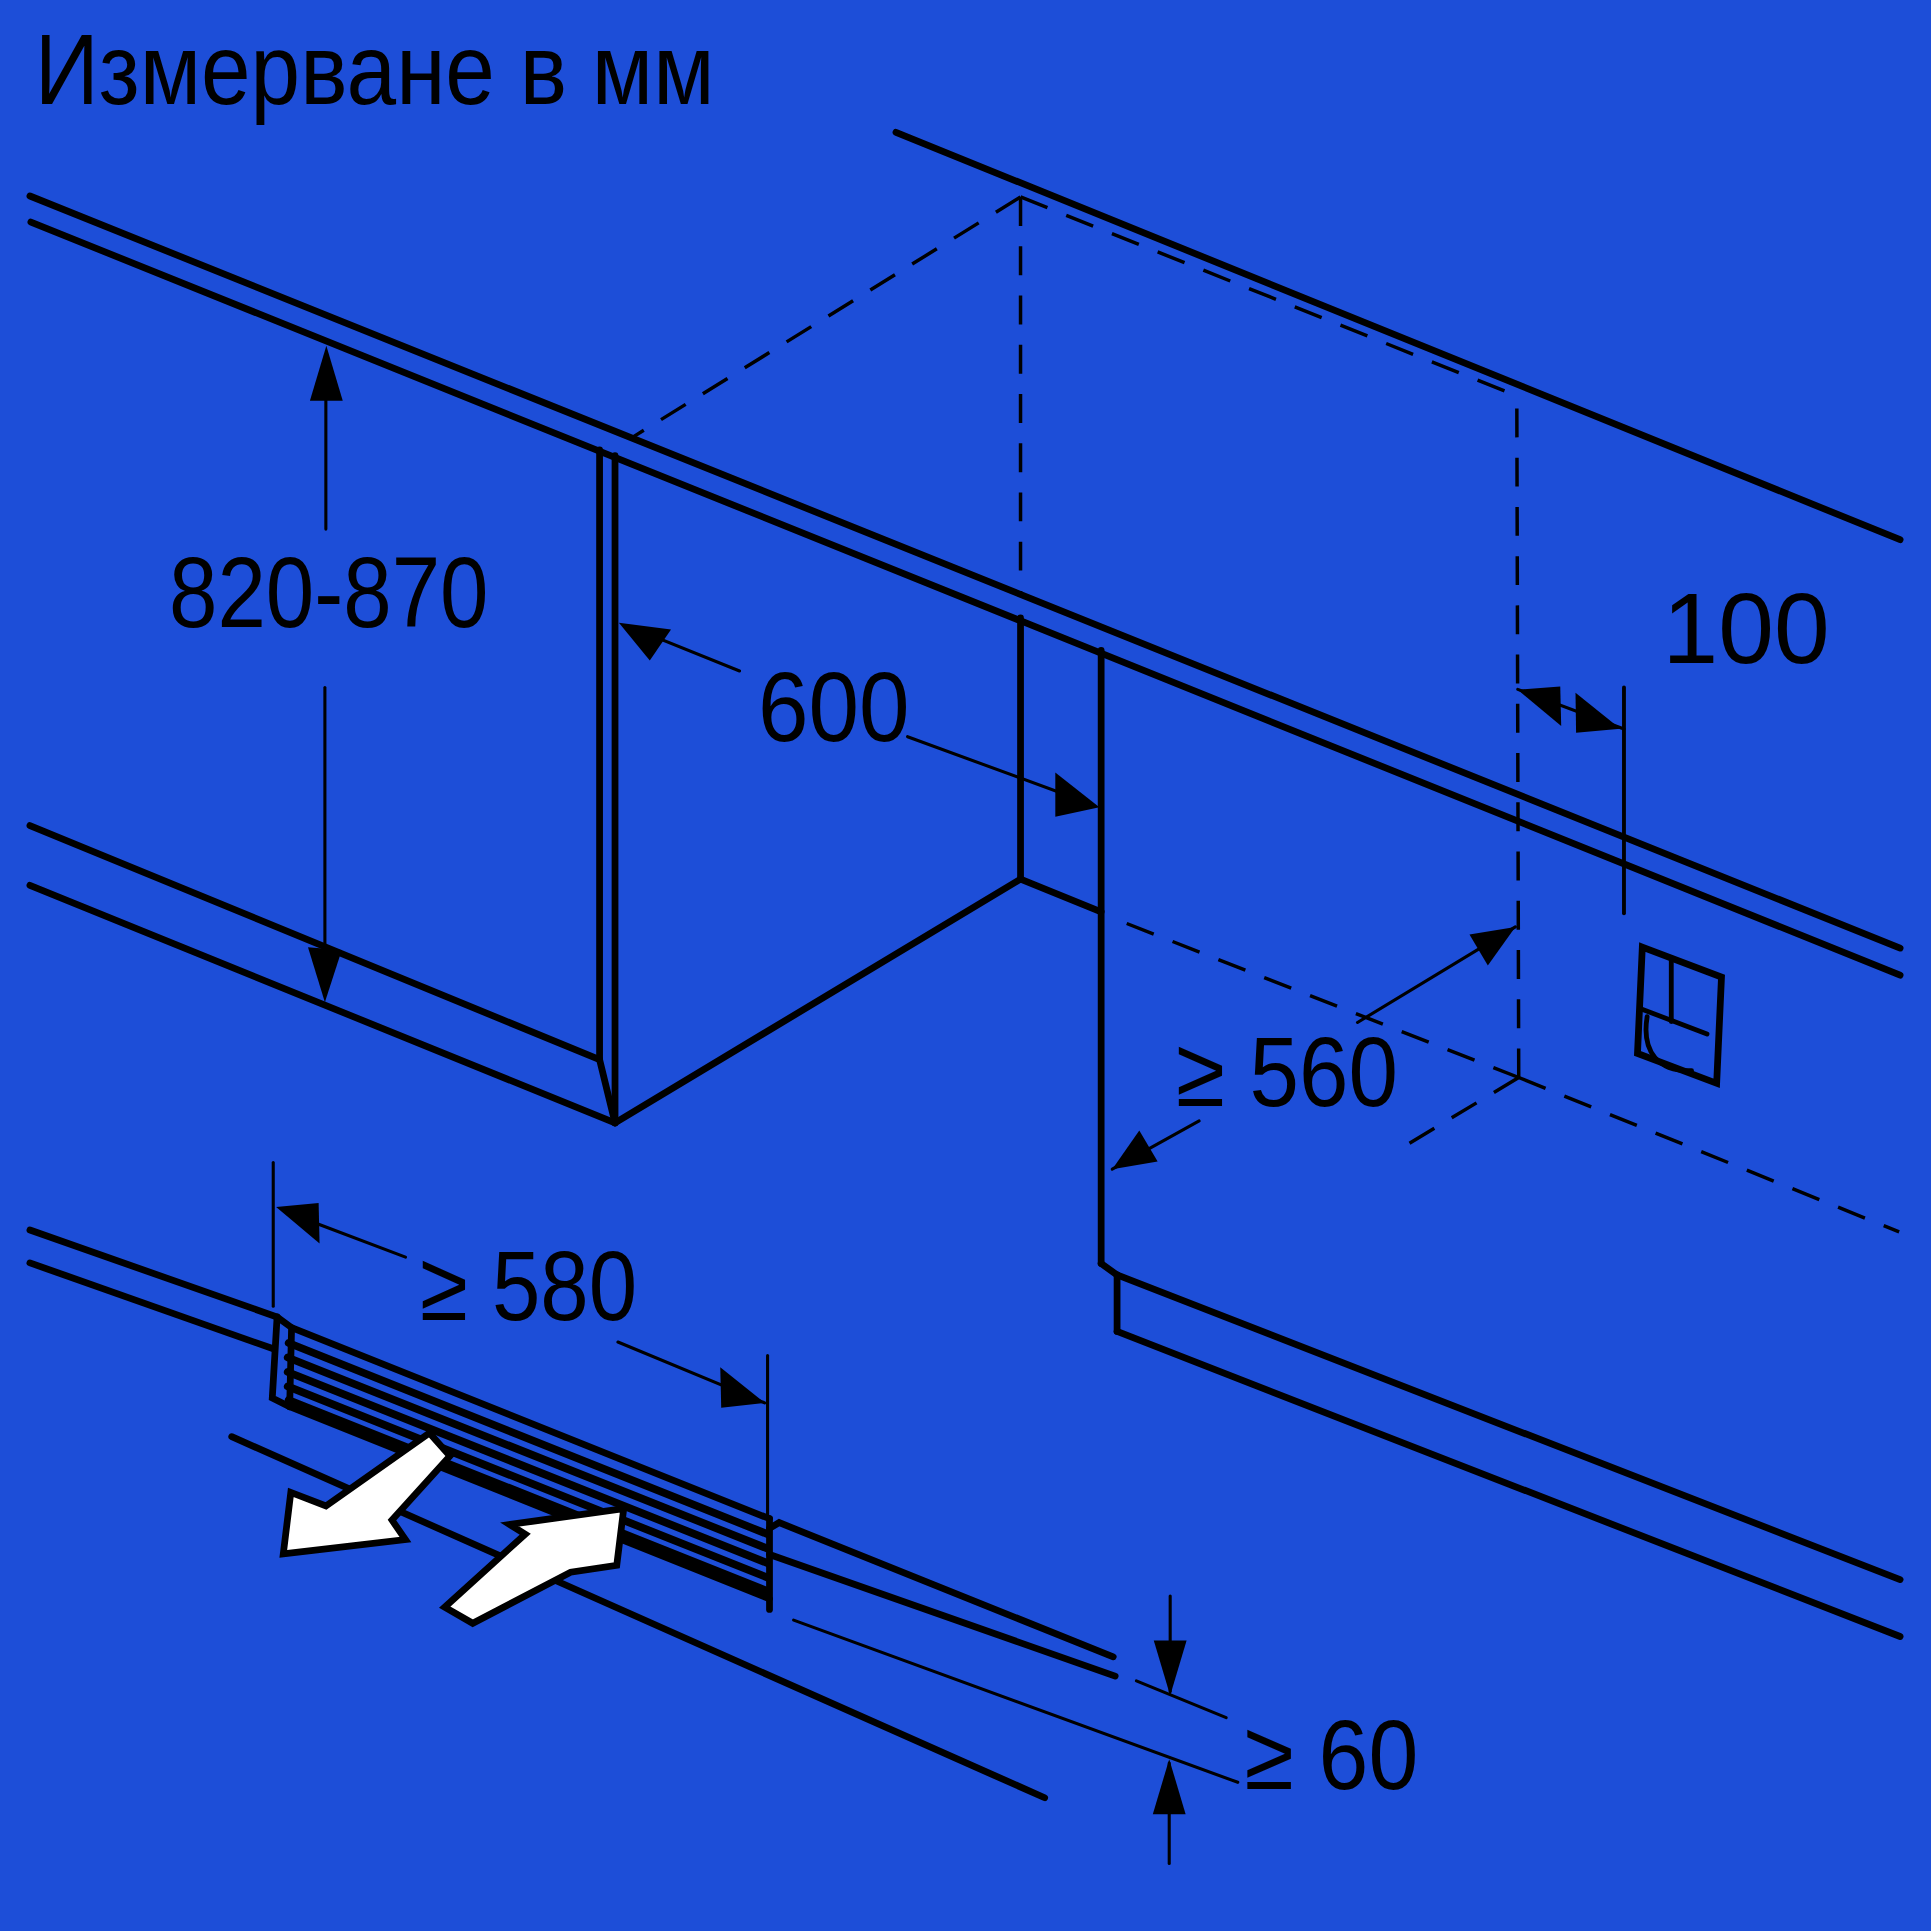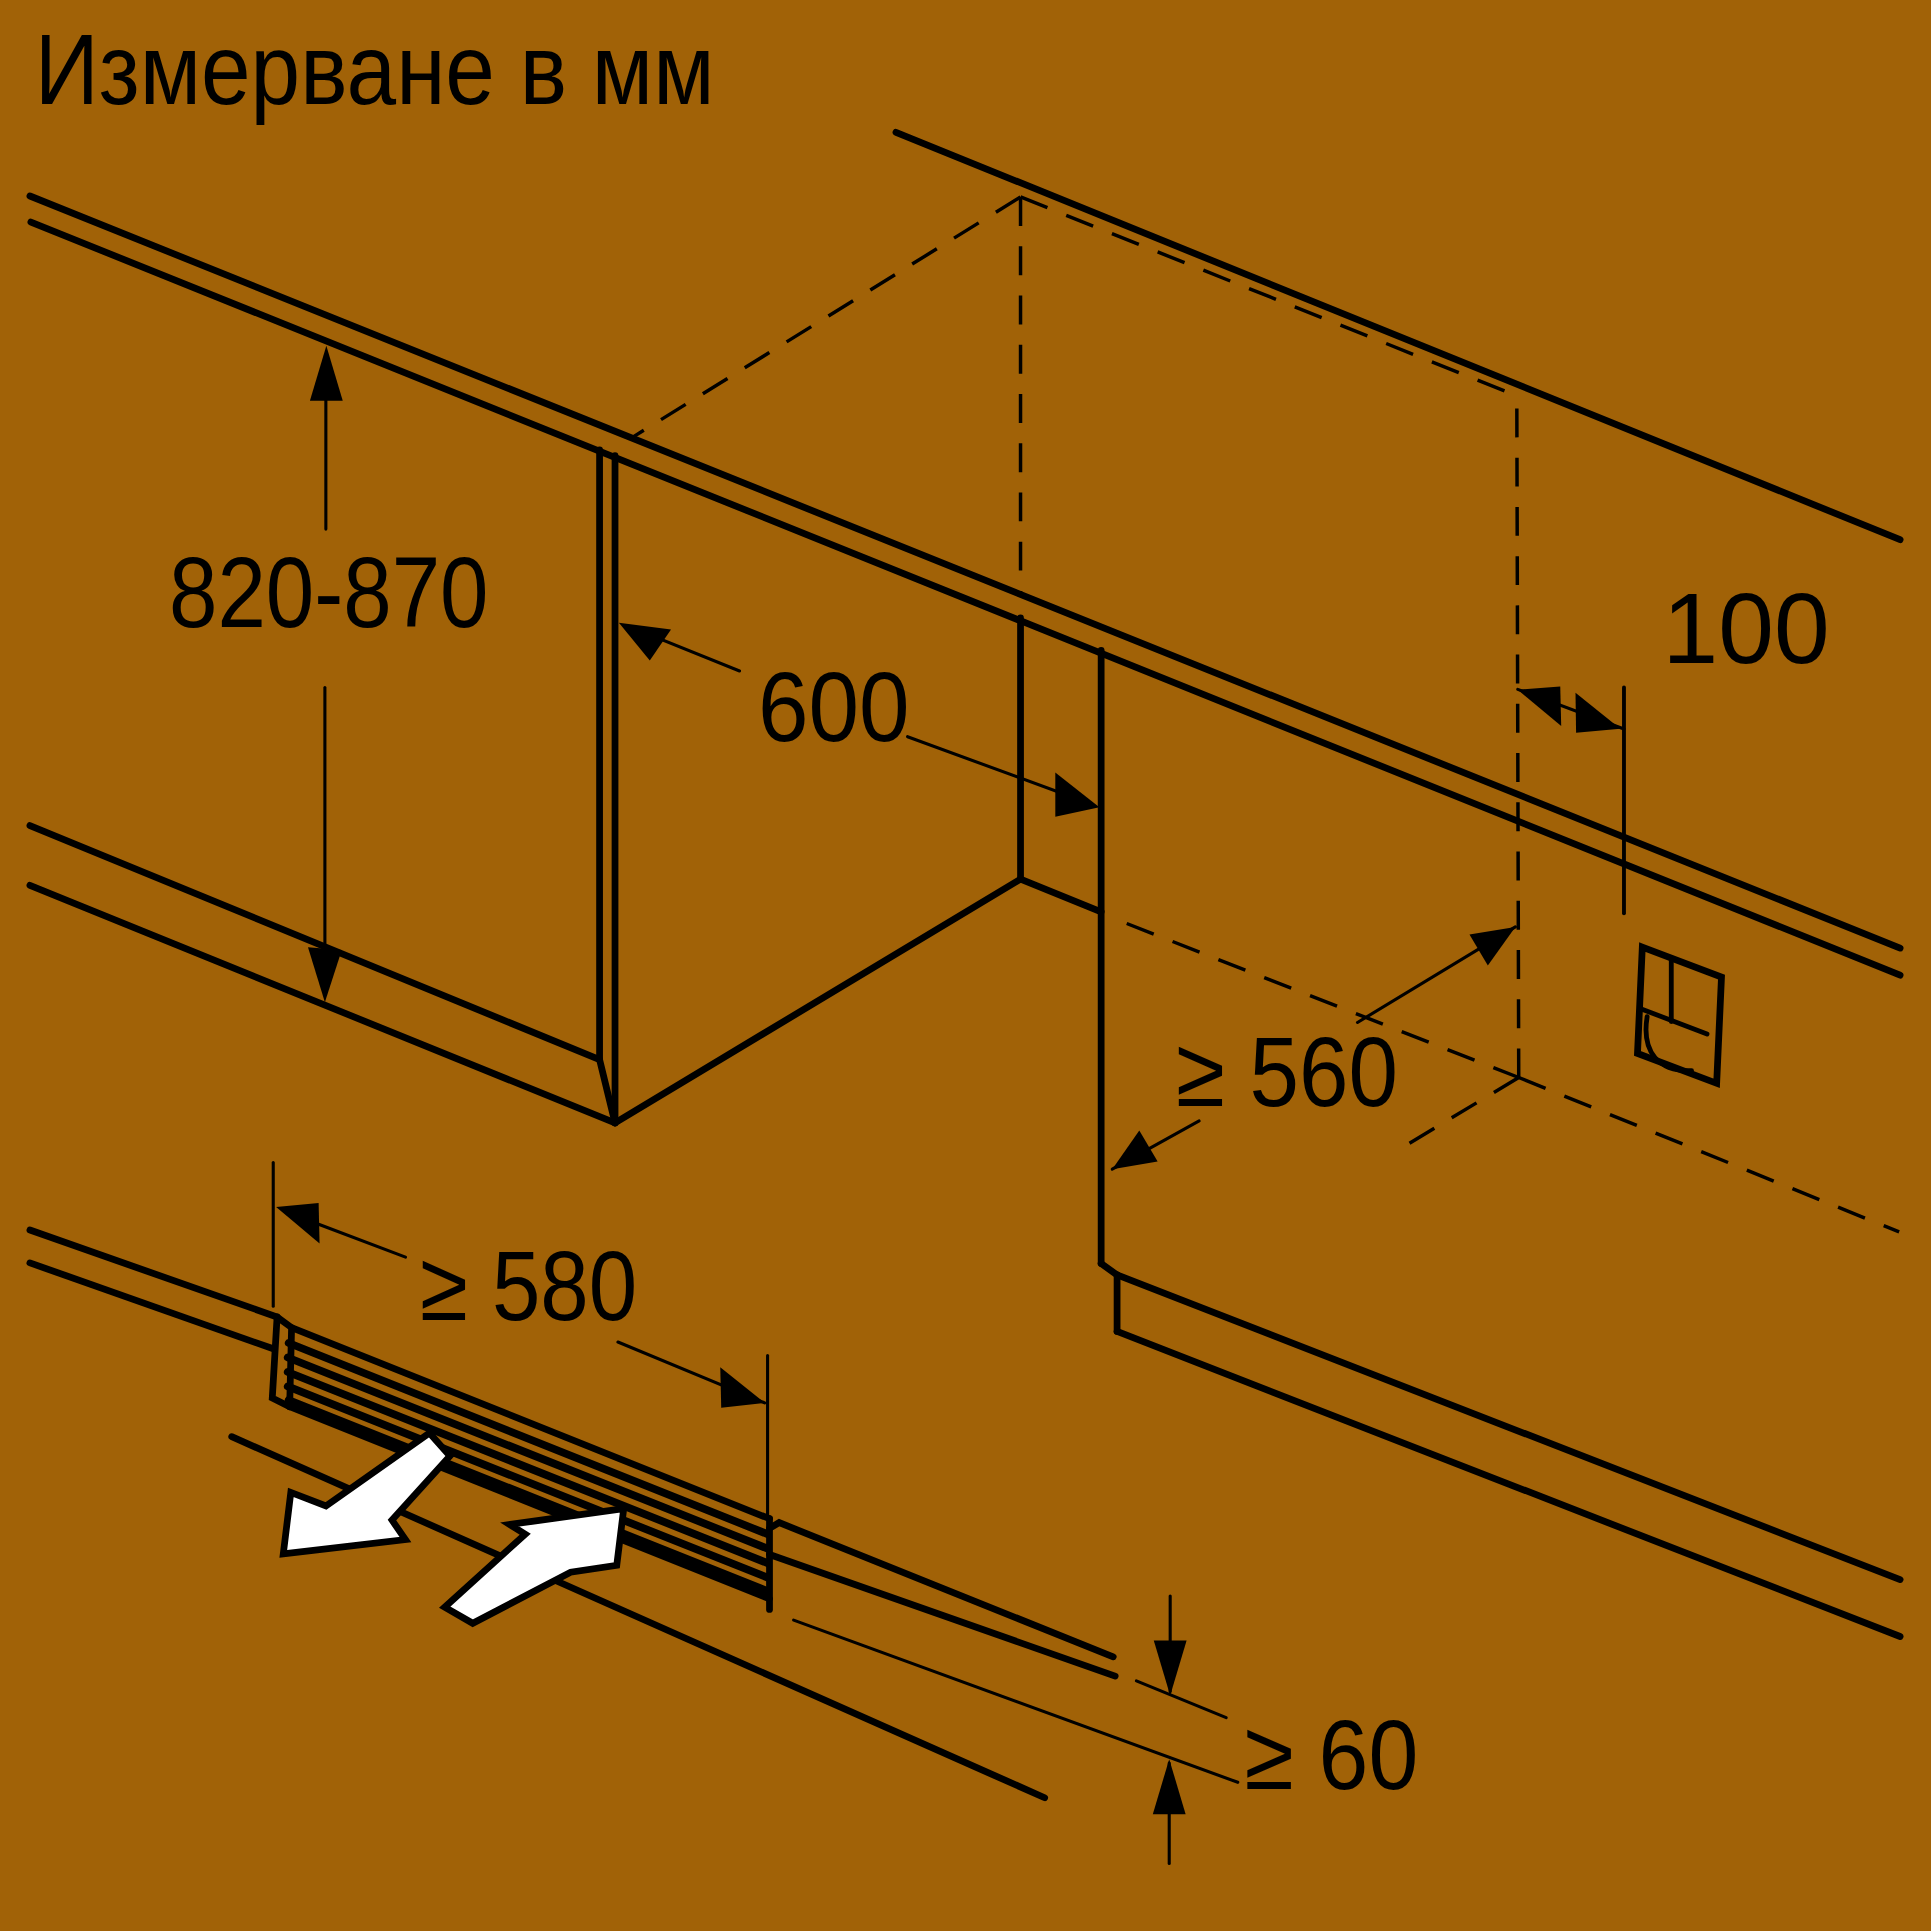--- a/index.html
+++ b/index.html
@@ -1,16 +1,16 @@
 <!DOCTYPE html>
 <html><head>
 <meta charset="utf-8">
 <style>
 html,body{margin:0;padding:0;background:#ffffff;}
-#page{width:1931px;height:1931px;position:relative;background:#a16207;}
+#page{width:1931px;height:1931px;position:relative;background:#1d4ed8;}
 svg{display:block;}
 text{font-family:"Liberation Sans",sans-serif;fill:#000;}
 </style>
 </head>
 <body>
 <div id="page">
 <svg width="1931" height="1931" viewBox="0 0 2000 2000" fill="none" stroke="#000" stroke-width="7" stroke-linecap="round">
 
 <text x="36" y="108" font-size="104" textLength="704" lengthAdjust="spacingAndGlyphs" stroke="none">Измерване в мм</text>
 

